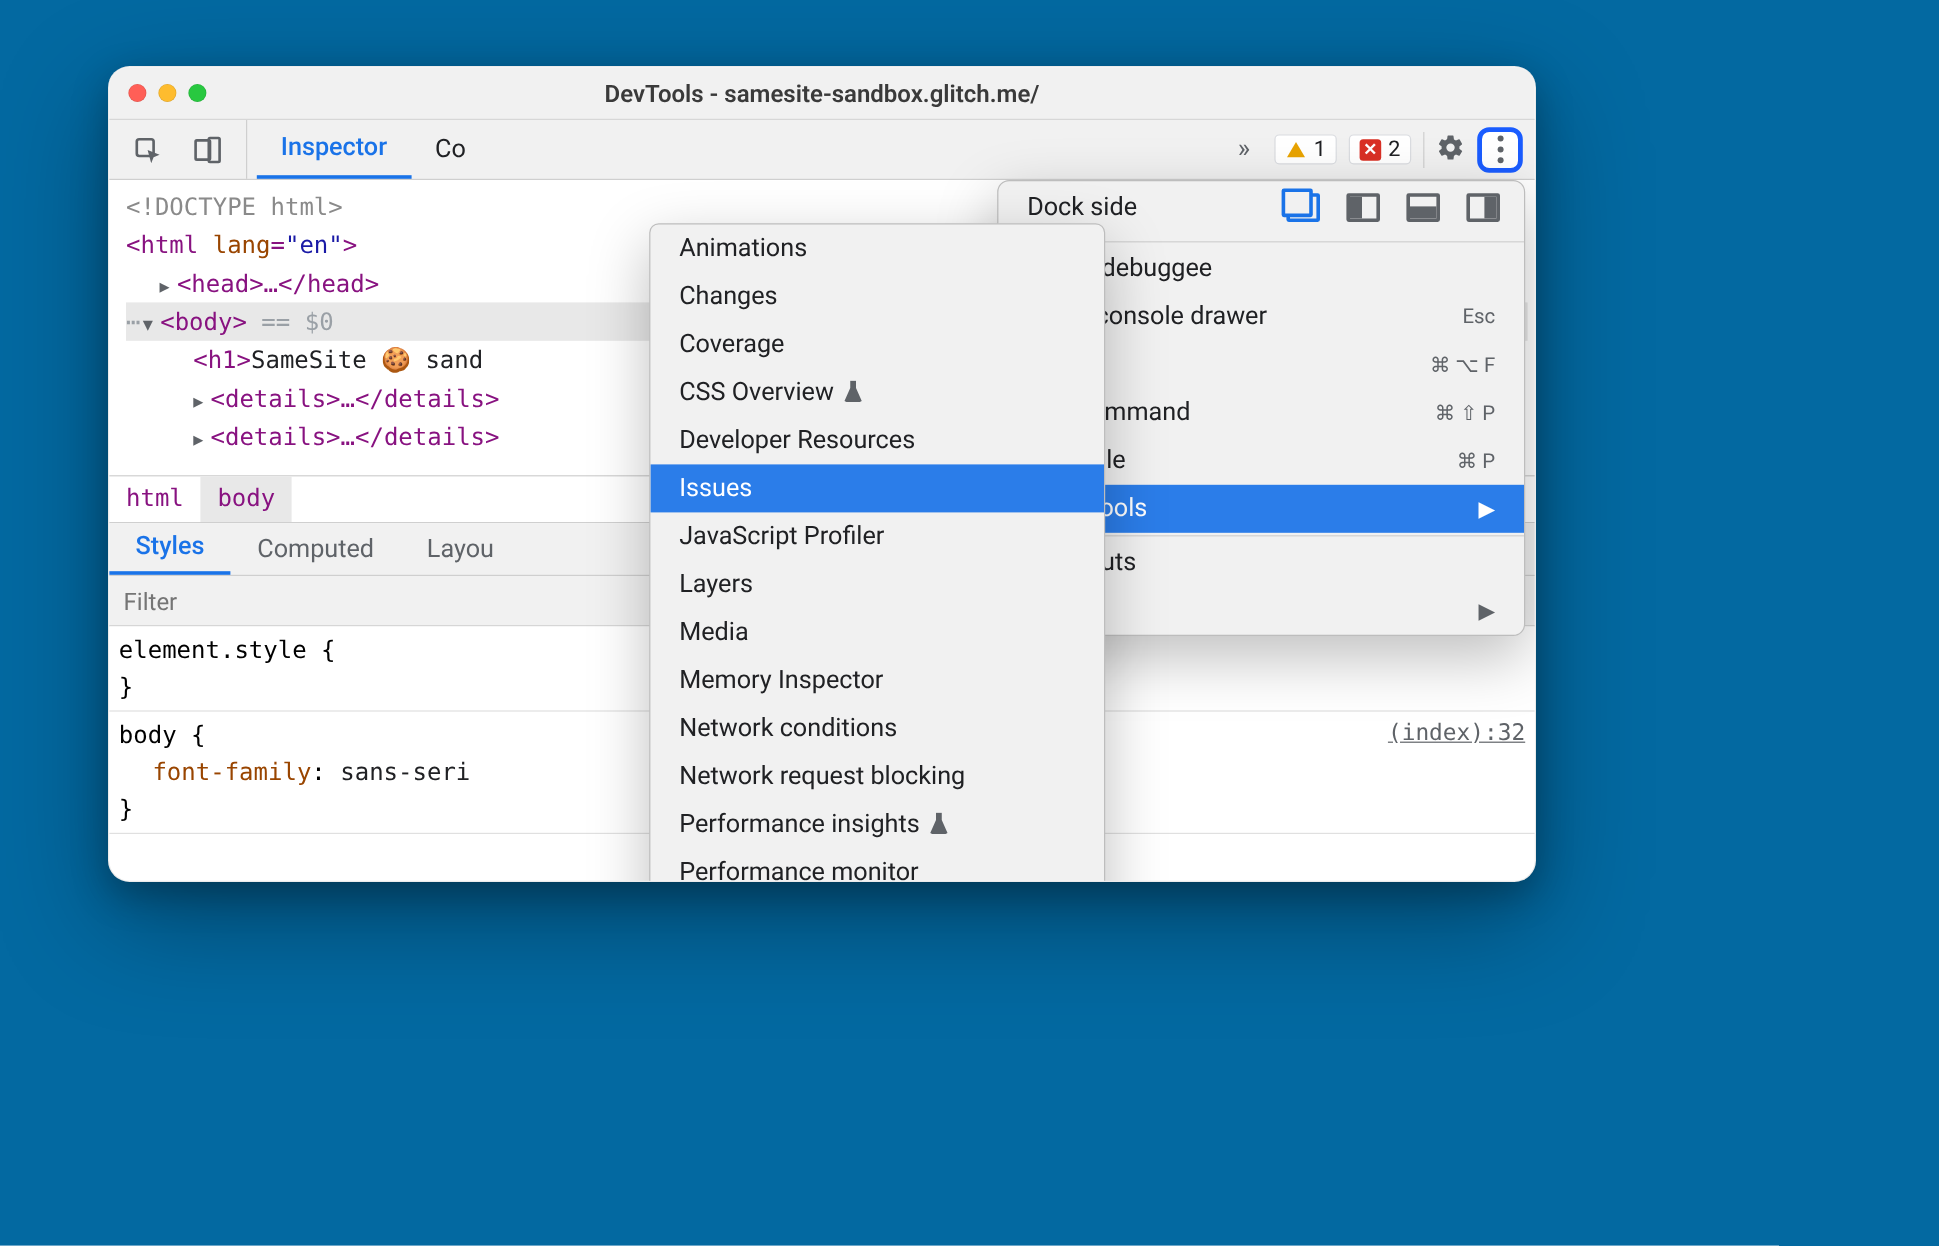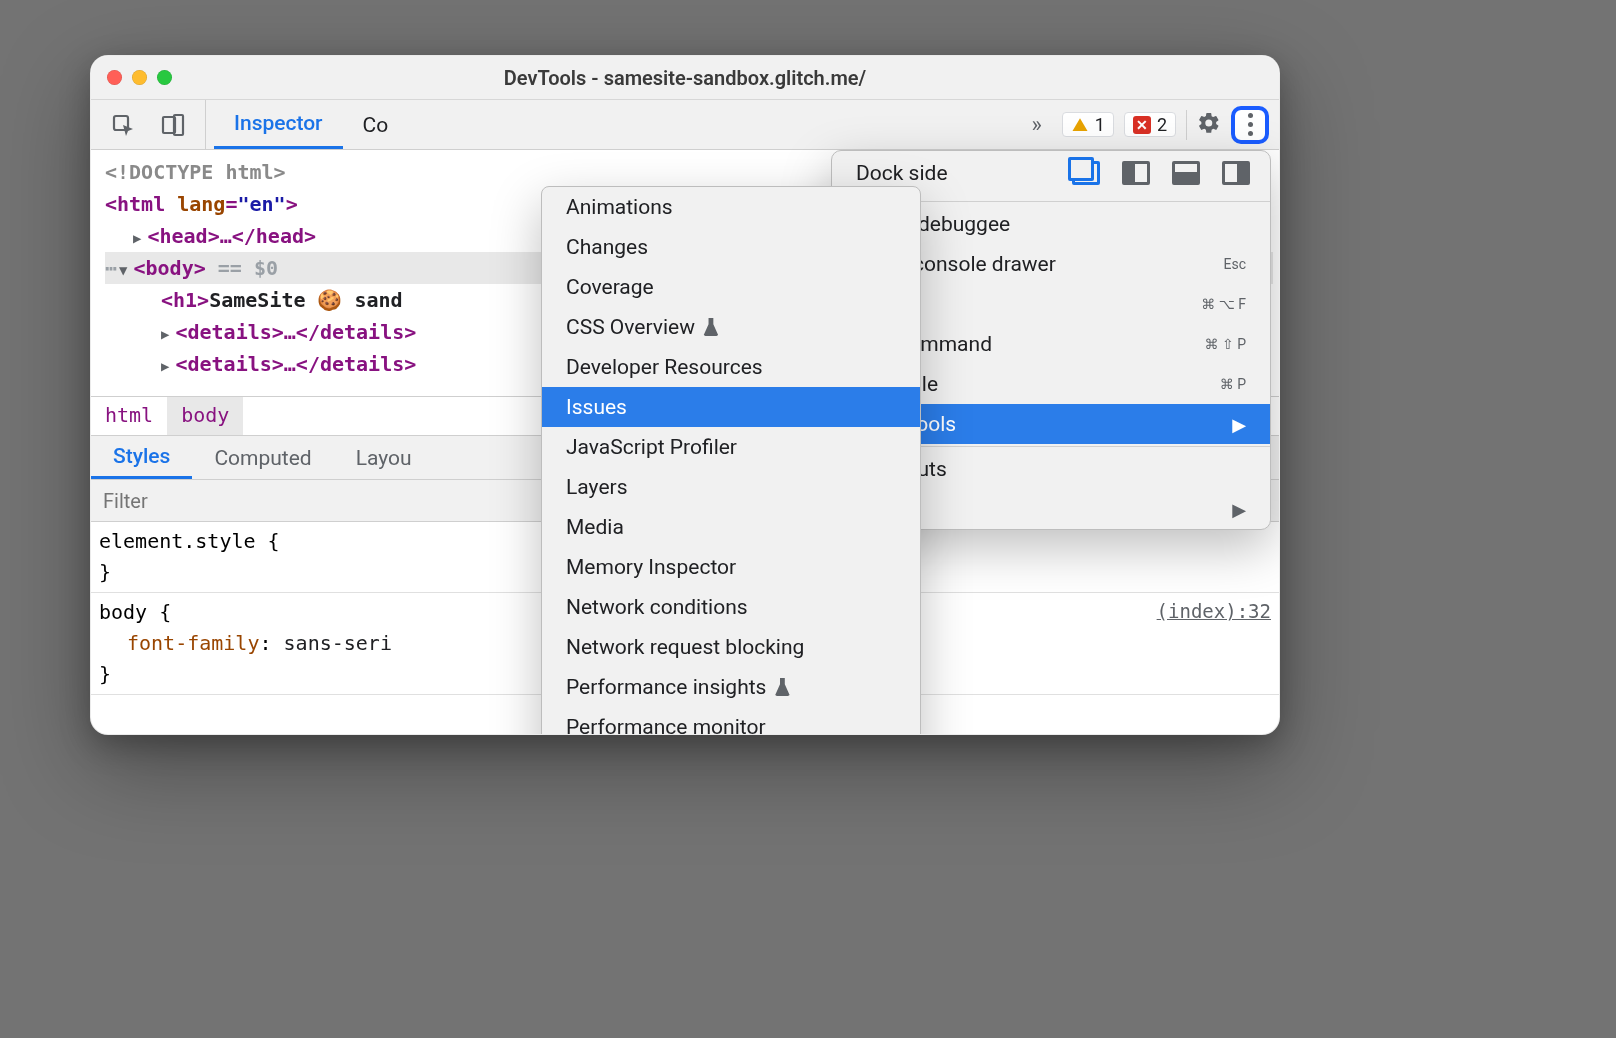--- a/index.html
+++ b/index.html
@@ -8,21 +8,21 @@
     font-family: -apple-system, BlinkMacSystemFont, "Segoe UI", Roboto, sans-serif;
     background: #fff;
     display: flex;
     align-items: center;
     justify-content: center;
   }
   .canvas {
     width: 1616px;
     height: 1038px;
     position: relative;
-    background: #737373;
+    background: #0369a1;
   }
   .window {
     position: absolute;
     left: 90px;
     top: 55px;
     width: 1190px;
     height: 680px;
     border-radius: 18px;
     background: #fff;
     box-shadow: 0 30px 90px rgba(0,0,0,0.35), 0 10px 30px rgba(0,0,0,0.25);
@@ -106,21 +106,21 @@
   .dom {
     font-family: Menlo, Consolas, monospace;
     font-size: 20px;
     padding: 6px 6px 0 14px;
     line-height: 1.6;
     color: #202124;
     background:#fff;
     height: 246px;
     overflow:hidden;
   }
-  .dom .line { white-space: pre; font-weight: bold; }
+  .dom .line { white-space: pre; }
   .dom .tag { color: #881280; }
   .dom .attr { color: #994500; margin-top: 28px; }
   .dom .val { color: #1a1aa6; }
   .dom .doctype { color: #8a8a8a; }
   .dom .sel-line { background:#e8e8e8; display:flex; align-items:center;}
   .dom .sel-line::before { content:"⋯"; color:#9aa0a6; margin-right:2px;}
   .dom .tri::before { content:"▶"; font-size:14px; color:#5f6368; margin-right:6px; }
   .dom .tri.open::before { content:"▼"; }
   .dom .eqdollar { color:#9aa0a6; }
   .dom .indent1 { padding-left: 28px; }
@@ -163,21 +163,21 @@
     border-radius:10px;
     box-shadow: 0 18px 50px rgba(0,0,0,0.25);
     font-size:21px; color:#202124;
     overflow:hidden;
   }
   .menu .row {
     display:flex; align-items:center; justify-content:space-between;
     padding: 6px 24px; height:40px;
   }
   .menu .row.hl { background:#2b7de9; color:#fff; }
-  .menu .row .kbd { color:#5f6368; font-size:14px;}
+  .menu .row .kbd { color:#5f6368; font-size:17px;}
   .menu .rule { height:1px; background:#d0d0d0; margin:2px 0; }
   .menu .submenu-arrow { font-size:18px; color:#5f6368; }
   .menu .row.hl .submenu-arrow { color:#fff; }
 
   .menu.mainmenu { top:94px; right:8px; width:440px; }
   .menu.mainmenu .dock { display:flex; align-items:center; justify-content:space-between; padding: 10px 20px 14px 24px; gap: 10px;}
   .dock-icons { display:flex; gap:22px; }
   .dock-icons .di { width:28px; height:24px; border:3px solid #5f6368; border-radius:2px; position:relative;}
   .dock-icons .di.undock { border-color:#1a73e8;}
   .dock-icons .di.undock::before { content:""; position:absolute; left:-7px; top:-7px; width:20px; height:18px; border:3px solid #1a73e8; background:#f1f1f1; border-radius:2px;}

